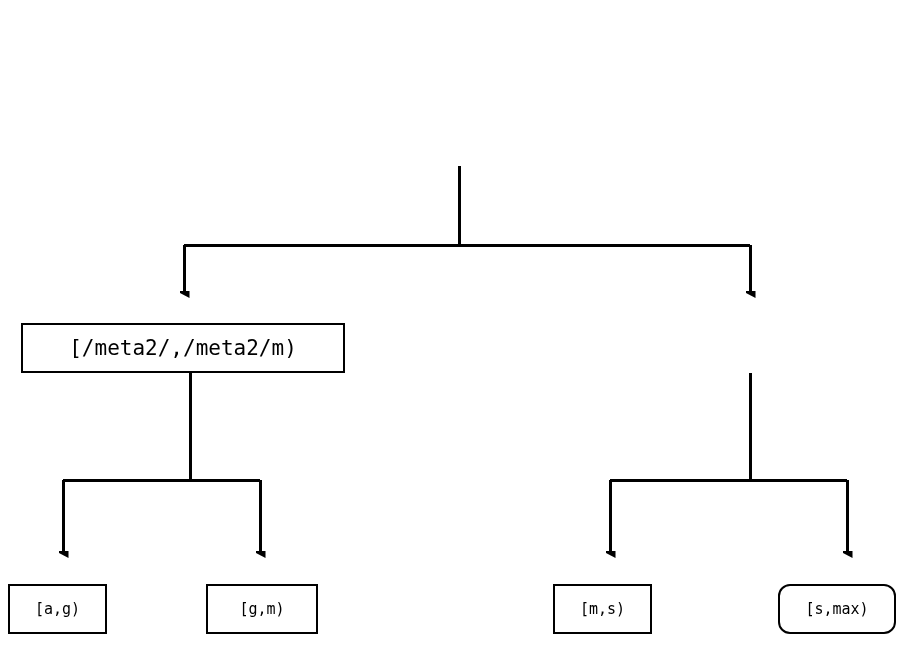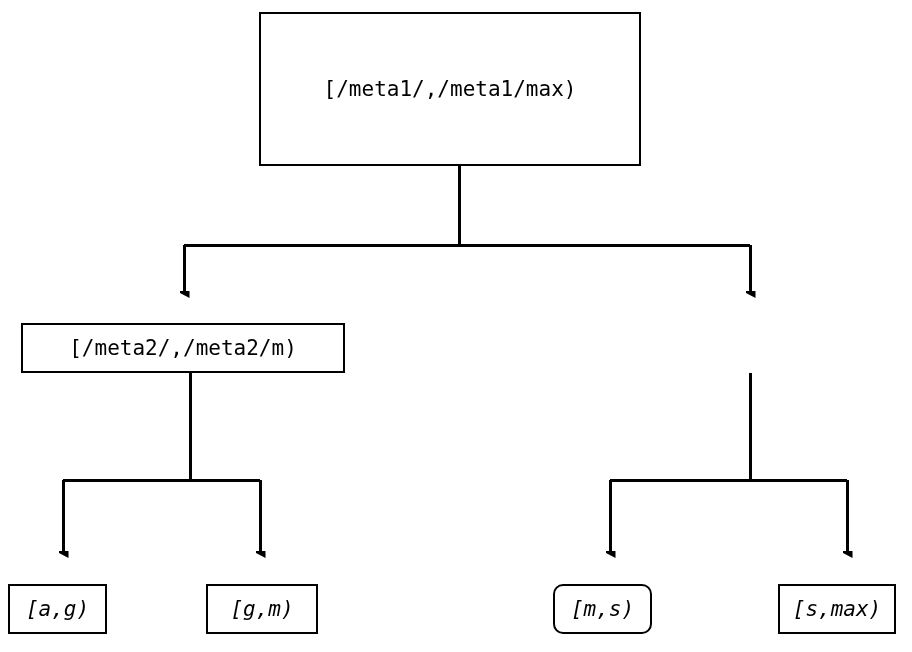--- a/index.html
+++ b/index.html
@@ -25,21 +25,21 @@
     justify-content: center;
   }
   .node-label {
     font-family: "DejaVu Sans Mono", "Liberation Mono", monospace;
     color: #000000;
     white-space: pre;
     letter-spacing: 0px;
   }
   .node-root .node-label { font-size: 21px; }
   .node-mid  .node-label { font-size: 21px; }
-  .node-leaf .node-label { font-size: 21px; font-style: italic; }
+  .node-leaf .node-label { font-size: 15px; }
 
   .edge-layer {
     position: absolute;
     left: 0;
     top: 0;
     width: 912px;
     height: 652px;
     pointer-events: none;
   }
 </style>
@@ -73,38 +73,35 @@
 
     <path d="M 750.5 373 L 750.5 480.5" stroke="#000000" stroke-width="3" fill="none"></path>
 
     <path d="M 610 480.5 L 847 480.5" stroke="#000000" stroke-width="3" fill="none"></path>
 
     <path d="M 610.5 480 L 610.5 552" stroke="#000000" stroke-width="3" fill="none" marker-end="url(#arrowhead)"></path>
 
     <path d="M 847.5 480 L 847.5 552" stroke="#000000" stroke-width="3" fill="none" marker-end="url(#arrowhead)"></path>
   </svg>
 
-  <div class="node-box node-root" style="left:259px; top:12px; width:382px; height:154px;">
-    <span class="node-label">[/meta1/,/meta1/max)</span>
-  </div>
 
   <div class="node-box node-mid" style="left:21px; top:323px; width:324px; height:50px;">
     <span class="node-label">[/meta2/,/meta2/m)</span>
   </div>
 
 
   <div class="node-box node-leaf" style="left:8px; top:584px; width:99px; height:50px;">
     <span class="node-label">[a,g)</span>
   </div>
 
   <div class="node-box node-leaf" style="left:206px; top:584px; width:112px; height:50px;">
     <span class="node-label">[g,m)</span>
   </div>
 
-  <div class="node-box node-leaf" style="left:553px; top:584px; width:99px; height:50px;border-radius:10px;">
+  <div class="node-box node-leaf" style="left:553px; top:584px; width:99px; height:50px;">
     <span class="node-label">[m,s)</span>
   </div>
 
-  <div class="node-box node-leaf" style="left:778px; top:584px; width:118px; height:50px;">
+  <div class="node-box node-leaf" style="left:778px; top:584px; width:118px; height:50px;border-radius:12px;">
     <span class="node-label">[s,max)</span>
   </div>
 
 </div>
 
 </body></html>

